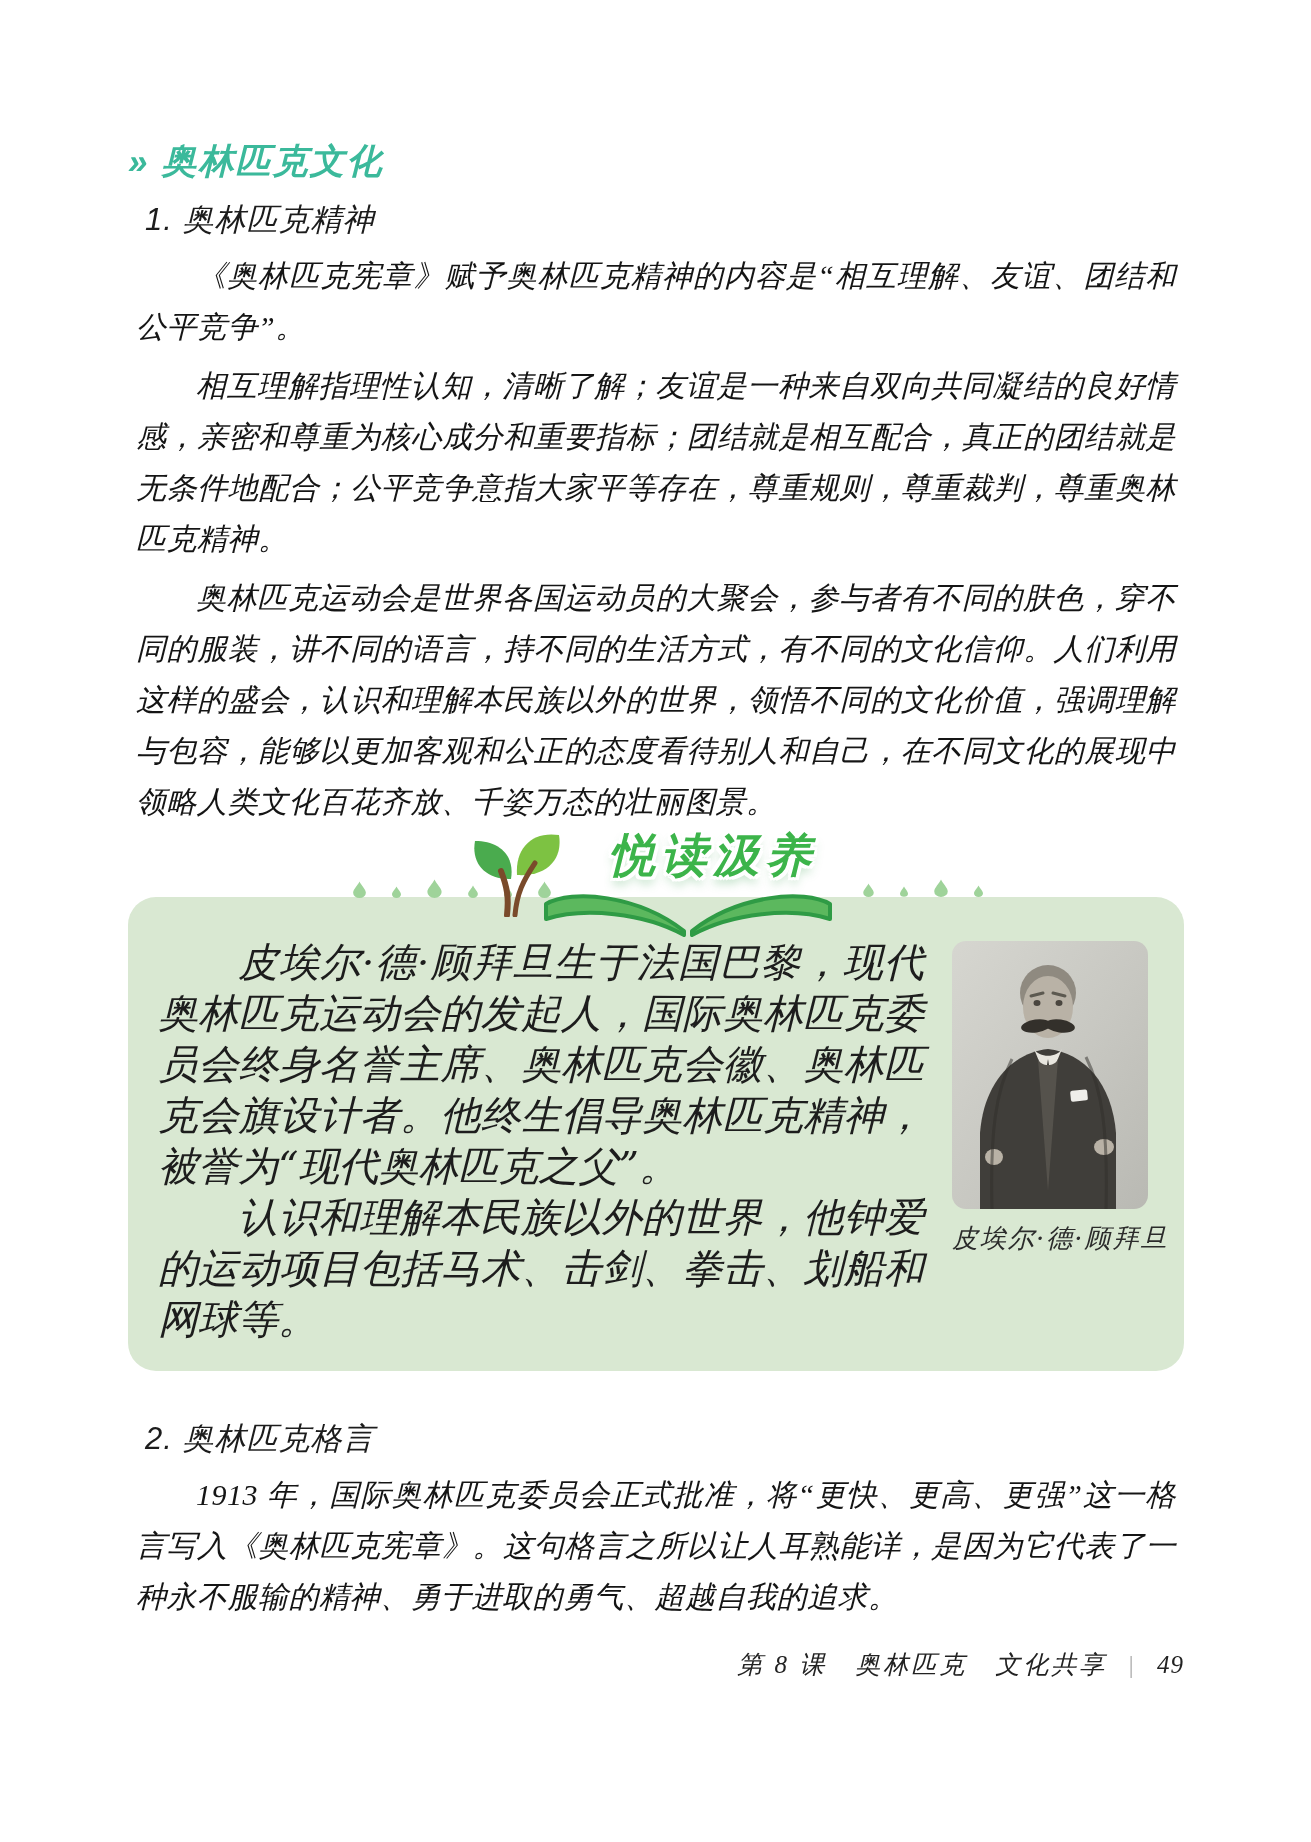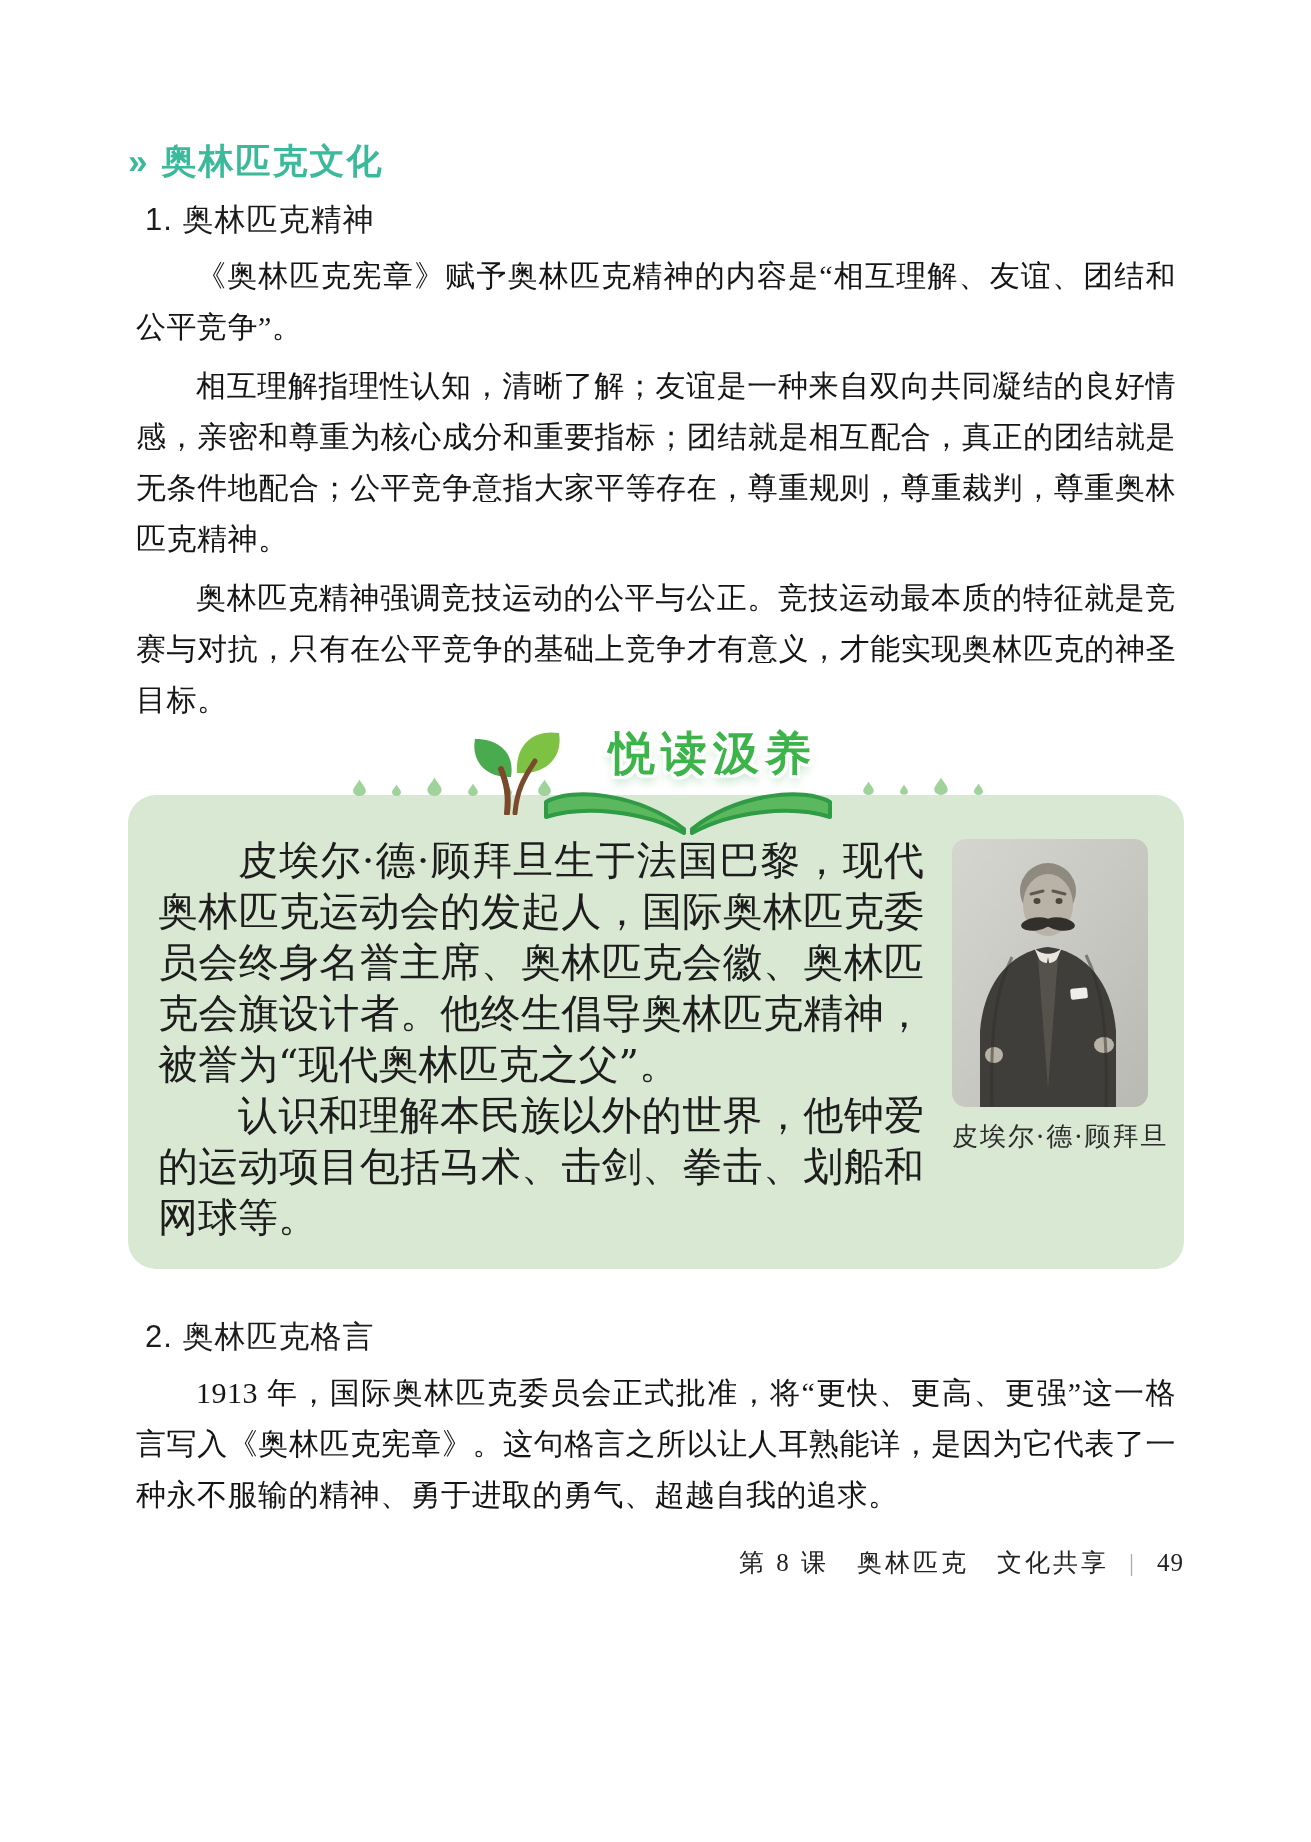--- a/index.html
+++ b/index.html
@@ -1,19 +1,19 @@
 <!DOCTYPE html>
 <html lang="zh"><head>
 <meta charset="utf-8">
 <style>
   html,body{margin:0;padding:0;background:#e9e9e9;}
   .page{
     position:relative; width:1311px; height:1842px; margin:0 auto;
     background:#ffffff; overflow:hidden;
-    font-family:"Liberation Serif", serif; color:#151515;
+    font-family:"Liberation Serif", serif; color:#151515;font-style:italic;
   }
   .content{position:absolute; left:128px; top:138px; width:1056px;}
 
   .section-title{
     margin:0 0 14px 0; font-family:"Liberation Sans", sans-serif;
     font-weight:700; font-size:35px; line-height:46px;
     color:#3bb99b; letter-spacing:2px;
   }
   .section-title .marker{margin-right:12px; font-weight:700;}
 
@@ -80,21 +80,21 @@
 
 <div class="page">
   <div class="content">
 
     <h2 class="section-title"><span class="marker">»</span><span>奥林匹克文化</span></h2>
 
     <h3 class="sub-heading">1. 奥林匹克精神</h3>
 
     <p class="body-para">《奥林匹克宪章》赋予奥林匹克精神的内容是“相互理解、友谊、团结和公平竞争”。</p>
     <p class="body-para">相互理解指理性认知，清晰了解；友谊是一种来自双向共同凝结的良好情感，亲密和尊重为核心成分和重要指标；团结就是相互配合，真正的团结就是无条件地配合；公平竞争意指大家平等存在，尊重规则，尊重裁判，尊重奥林匹克精神。</p>
-    <p class="body-para">奥林匹克精神强调竞技运动的公平与公正。竞技运动最本质的特征就是竞赛与对抗，只有在公平竞争的基础上竞争才有意义，才能实现奥林匹克的神圣目标。</p>
+    <p class="body-para">奥林匹克运动会是世界各国运动员的大聚会，参与者有不同的肤色，穿不同的服装，讲不同的语言，持不同的生活方式，有不同的文化信仰。人们利用这样的盛会，认识和理解本民族以外的世界，领悟不同的文化价值，强调理解与包容，能够以更加客观和公正的态度看待别人和自己，在不同文化的展现中领略人类文化百花齐放、千姿万态的壮丽图景。</p>
 
     <div class="banner">
       <div class="drops drops-left">
         <svg width="13" height="17" viewBox="0 0 12 16">
             <path d="M6 .5C7.5 4 12 8 12 11A6 5 0 0 1 0 11C0 8 4.5 4 6 .5Z" fill="#9fd39a"></path>
           </svg>
         <svg width="9" height="12" viewBox="0 0 12 16">
             <path d="M6 .5C7.5 4 12 8 12 11A6 5 0 0 1 0 11C0 8 4.5 4 6 .5Z" fill="#9fd39a"></path>
           </svg>
         <svg width="15" height="19" viewBox="0 0 12 16">

